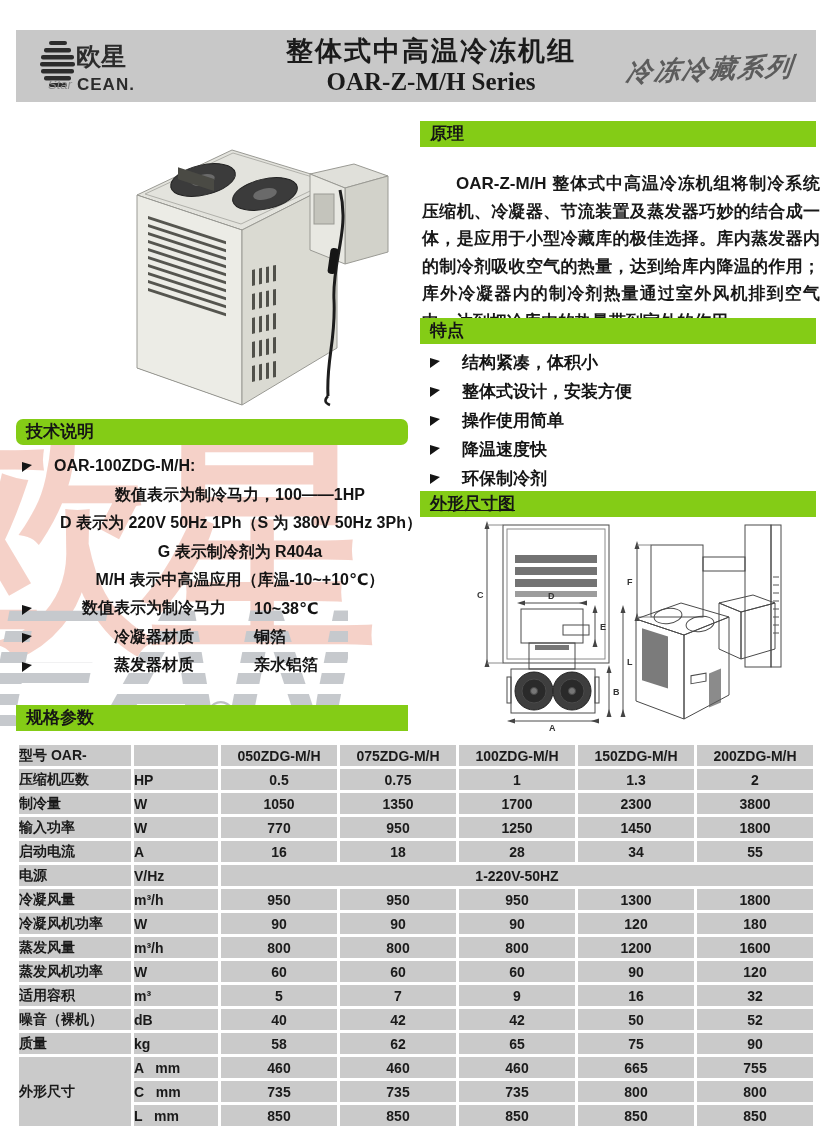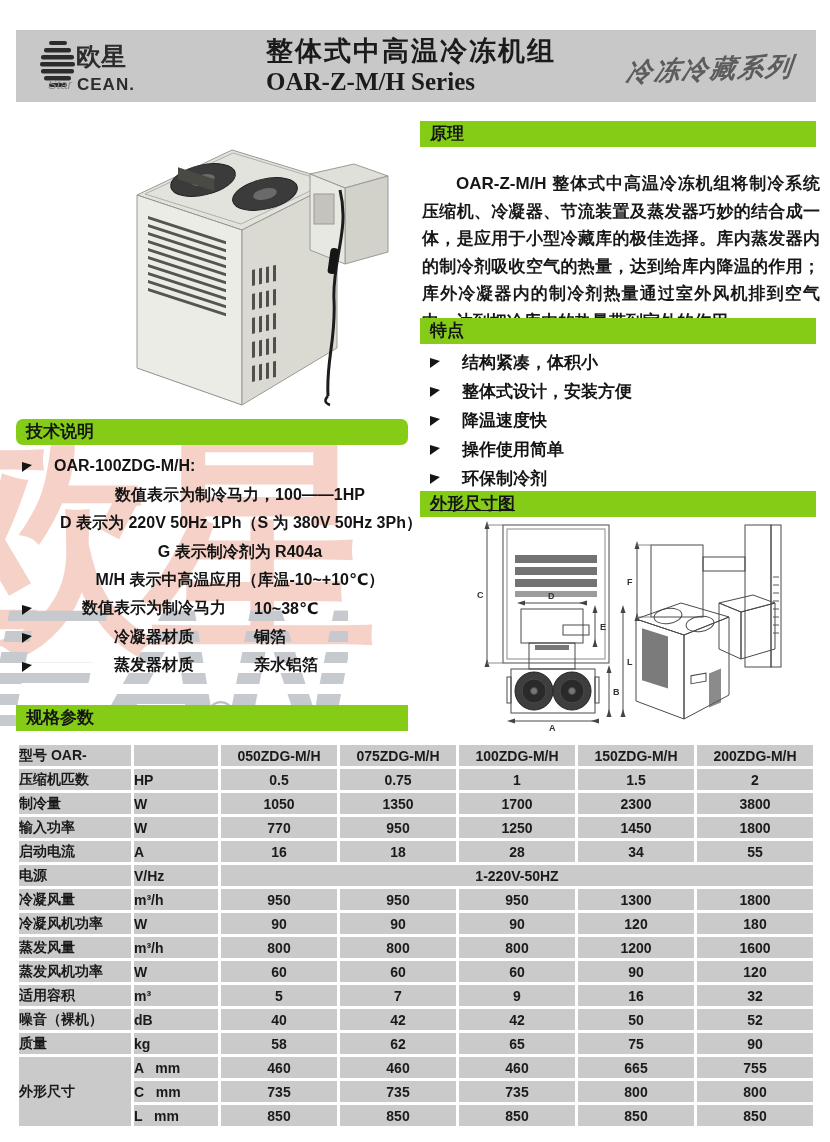--- a/index.html
+++ b/index.html
@@ -9,21 +9,21 @@
   
   .wm-red{position:absolute;left:-78px;top:388px;font-size:235px;font-weight:bold;
           color:rgba(222,103,72,0.30);letter-spacing:-14px;z-index:0;white-space:nowrap;}
   .wm-gray{position:absolute;left:-18px;top:568px;font-size:182px;font-weight:bold;font-style:italic;
            letter-spacing:-6px;z-index:0;white-space:nowrap;
            background:repeating-linear-gradient(180deg,#c6c9cd 0 11px,rgba(255,255,255,0) 11px 21px);
            -webkit-background-clip:text;background-clip:text;color:transparent;}
   .wm-reg{position:absolute;left:206px;top:694px;font-size:40px;font-weight:bold;color:#bcbfc3;z-index:0;}
   
   .band{position:absolute;left:16px;top:30px;width:800px;height:72px;background:#c8c8c8;z-index:2;}
-  .title-wrap{position:absolute;left:250px;top:5px;width:330px;text-align:left;}
+  .title-wrap{position:absolute;left:250px;top:5px;width:330px;text-align:center;}
   .title-cn{font-size:27px;font-weight:bold;letter-spacing:2px;color:#1b1b1b;line-height:32px;}
   .title-en{font-family:"Liberation Serif","DejaVu Serif",serif;font-size:25px;font-weight:bold;
             color:#1b1b1b;line-height:30px;}
   .series{position:absolute;right:22px;top:22px;font-family:"Liberation Serif","DejaVu Serif",serif;
           font-style:italic;font-weight:bold;font-size:26px;color:#5c5c5c;
           transform:rotate(-2deg) skewX(-8deg);letter-spacing:2px;}
   
   .secbar{position:absolute;height:26px;background:#84cc16;font-weight:bold;font-size:17px;
           line-height:26px;padding-left:10px;box-sizing:border-box;z-index:2;color:#151515;}
   
@@ -165,25 +165,25 @@
       <div class="feat-li">
         <span class="tri"></span>
         <span>结构紧凑，体积小</span>
       </div>
       <div class="feat-li">
         <span class="tri"></span>
         <span>整体式设计，安装方便</span>
       </div>
       <div class="feat-li">
         <span class="tri"></span>
-        <span>降温速度快</span>
+        <span>操作使用简单</span>
       </div>
       <div class="feat-li">
         <span class="tri"></span>
-        <span>操作使用简单</span>
+        <span>降温速度快</span>
       </div>
       <div class="feat-li">
         <span class="tri"></span>
         <span>环保制冷剂</span>
       </div>
     </div>
 
   <div class="secbar" style="left:420px;top:491px;width:396px;text-decoration:underline;">
     <span>外形尺寸图</span>
   </div>
@@ -323,21 +323,21 @@
             <td class="val">100ZDG-M/H</td>
             <td class="val">150ZDG-M/H</td>
             <td class="val">200ZDG-M/H</td>
           </tr>
           <tr>
             <td class="lbl">压缩机匹数</td>
             <td class="unit">HP</td>
             <td class="val">0.5</td>
             <td class="val">0.75</td>
             <td class="val">1</td>
-            <td class="val">1.5</td>
+            <td class="val">1.3</td>
             <td class="val">2</td>
           </tr>
           <tr>
             <td class="lbl">制冷量</td>
             <td class="unit">W</td>
             <td class="val">1050</td>
             <td class="val">1350</td>
             <td class="val">1700</td>
             <td class="val">2300</td>
             <td class="val">3800</td>

